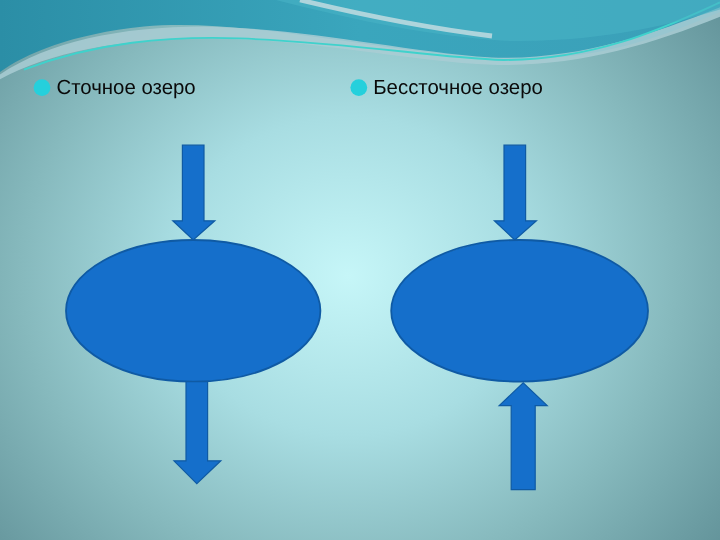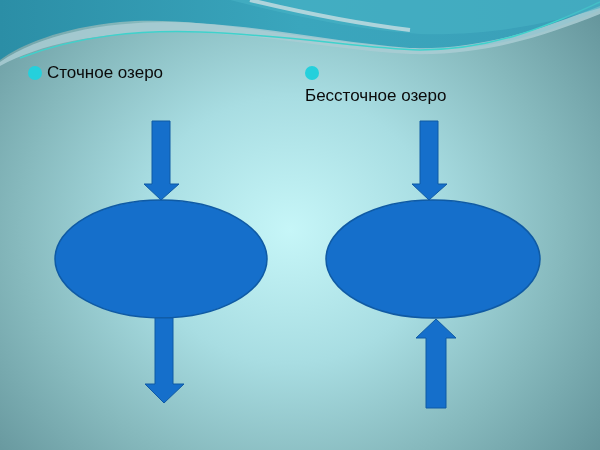--- a/index.html
+++ b/index.html
@@ -7,21 +7,21 @@
     font-family: "Liberation Sans", sans-serif; }
   .slide { position: absolute; left: 0; top: 0; width: 600px; height: 450px;
     background: radial-gradient(ellipse 420px 380px at 290px 230px, #c6f6f8 0%, #a8dde2 35%, #86b9bd 65%, #5d8d94 100%);
     overflow: hidden; }
   .decor { position: absolute; left: 0; top: 0; }
   .bullet-item { position: absolute; display: flex; align-items: flex-start; }
   .bullet { width: 14px; height: 14px; border-radius: 50%; background: #25d0dc;
     margin-top: 9px; margin-right: 5px; flex: none; }
   .label { font-weight: normal; font-size: 17px; color: #0a0a0a; line-height: 31px; }
   #left-item { left: 28px; top: 57px; }
-  #right-item { left: 305px; top: 57px; width: 220px; flex-direction: column; }
+  #right-item { left: 292px; top: 57px; width: 220px; }
   .diagram { position: absolute; left: 0; top: 0; }
 </style>
 </head>
 <body>
 
 <div class="slide">
 
   <svg class="decor" width="600" height="70" viewBox="0 0 600 70">
     <defs>
       <linearGradient id="topg" x1="0" y1="0" x2="1" y2="0">

